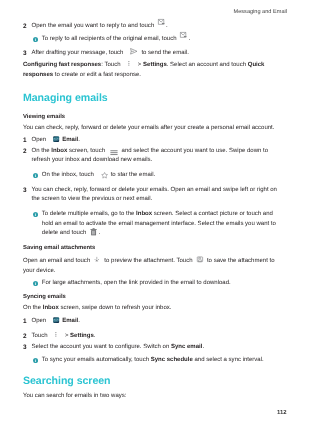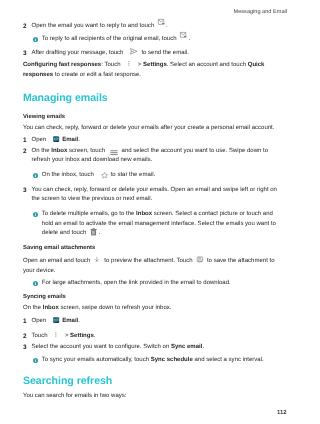--- a/index.html
+++ b/index.html
@@ -146,17 +146,17 @@
               <circle cx="3" cy="8.5" r="1.7"></circle>
               <circle cx="3" cy="14.6" r="1.7"></circle>
             </g>
           </svg></span><span> &gt; </span><b>Settings</b><span>.</span></div>
       <div class="step blk" style="top: 342.6px;"><span class="n">3</span><span>Select the account you want to configure. Switch on </span><b>Sync email</b><span>.</span></div>
       <div class="note blk" style="top: 355.8px;"><span class="ic" style="width: 5.1px; margin-left: 0px; margin-right: 0px;"><svg viewBox="0 0 14 14" width="5.1" height="5.1" style="top: -5.1px;">
             <circle cx="7" cy="7" r="7" fill="#2e9fab"></circle>
             <rect x="6.0" y="5.5" width="2.0" height="5.6" rx="0.9" fill="#ffffff"></rect>
             <circle cx="7" cy="3.1" r="1.2" fill="#ffffff"></circle>
           </svg></span><span>To sync your emails automatically, touch </span><b>Sync schedule</b><span> and select a sync interval.</span></div>
-      <div class="h1 blk" style="top: 375.3px;">Searching refresh</div>
+      <div class="h1 blk" style="top: 375.3px;">Searching screen</div>
       <div class="para blk" style="top: 392.2px;"><span>You can search for emails in two ways:</span></div>
     </div>
   <div class="pgnum">112</div>
 </div>
 
 </body></html>

